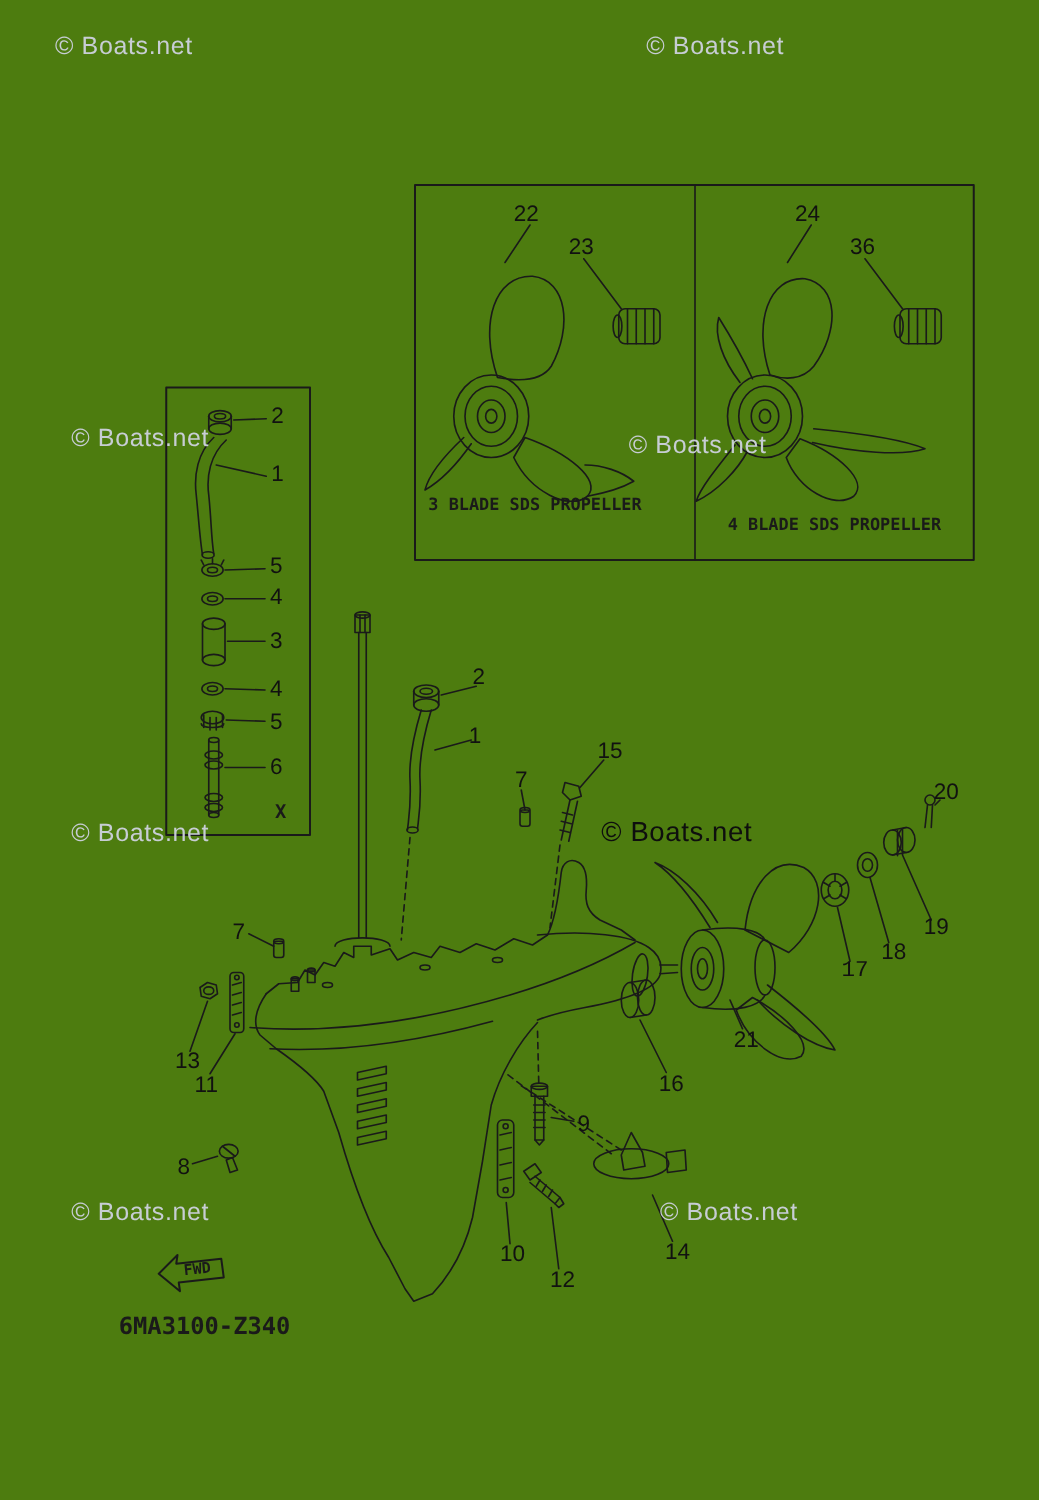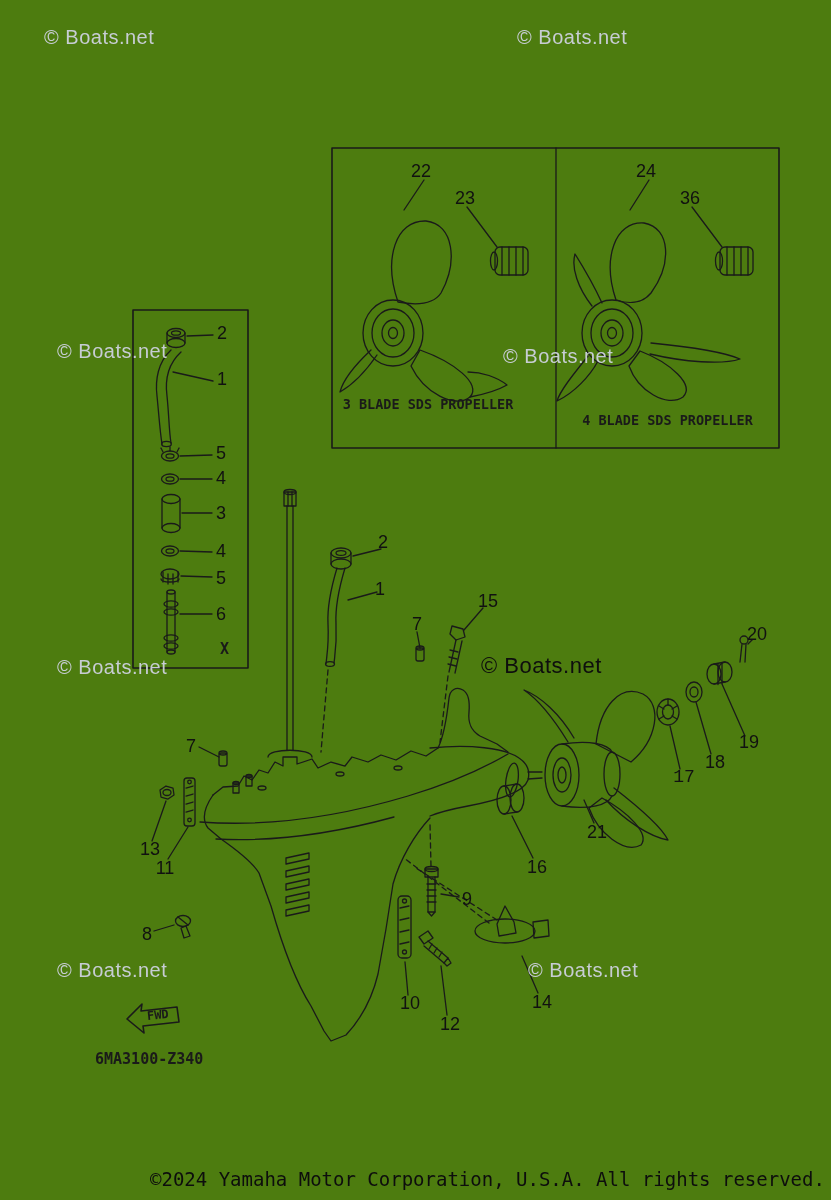--- a/index.html
+++ b/index.html
@@ -7,21 +7,21 @@
     position:relative;width:831px;height:1200px;background:#4d7c0f;
     font-family:"Liberation Sans",sans-serif;overflow:hidden;
   }
   svg{position:absolute;left:0;top:0;}
   .txt{position:absolute;white-space:nowrap;color:#1a1a1a;}
   .wm{color:#c7cdd4;font-size:20px;letter-spacing:.5px;}
   .wm-dark{color:#0e0e0e;font-size:22px;letter-spacing:.5px;}
   .title{font-style:italic;font-size:24px;letter-spacing:1px;color:#111;}
   .caption{font-family:"DejaVu Sans Mono",monospace;font-weight:bold;font-size:13.5px;text-align:center;}
   .xlabel{font-family:"DejaVu Sans Mono",monospace;font-weight:bold;font-size:15px;}
-  .code{font-family:"DejaVu Sans Mono",monospace;font-weight:bold;font-size:15px;}
+  .code{font-family:"DejaVu Sans Mono",monospace;font-weight:bold;font-size:19px;}
   .footer{font-family:"DejaVu Sans Mono",monospace;font-size:19px;color:#0d0d0d;}
   .callout{font-size:18px;color:#111;transform:translate(-50%,-50%);}
   .fwd{font-family:"DejaVu Sans Mono",monospace;font-weight:bold;font-size:12px;transform:rotate(-6deg);}
 </style>
 </head>
 <body>
 
 <div class="stage">
 
   <svg width="831" height="1200" viewBox="0 0 831 1200">
@@ -293,21 +293,20 @@
 
   <div class="txt caption" style="left:334px;top:396px;width:188px;">3 BLADE SDS PROPELLER</div>
   <div class="txt caption" style="left:558px;top:412px;width:219px;">4 BLADE SDS PROPELLER</div>
 
   <div class="txt xlabel" style="left:220px;top:640px;">X</div>
 
   <div class="txt fwd" style="left:147px;top:1008px;">FWD</div>
 
   <div class="txt code" style="left:95px;top:1050px;">6MA3100-Z340</div>
 
-  <div class="txt footer" style="left:150px;top:1168px;">©2024 Yamaha Motor Corporation, U.S.A. All rights reserved.</div>
 
   <div class="txt callout" style="left:421px;top:171px;">22</div>
   <div class="txt callout" style="left:465px;top:198px;">23</div>
   <div class="txt callout" style="left:646px;top:171px;">24</div>
   <div class="txt callout" style="left:690px;top:198px;">36</div>
 
   <div class="txt callout" style="left:222px;top:333px;">2</div>
   <div class="txt callout" style="left:222px;top:379px;">1</div>
   <div class="txt callout" style="left:221px;top:453px;">5</div>
   <div class="txt callout" style="left:221px;top:478px;">4</div>

